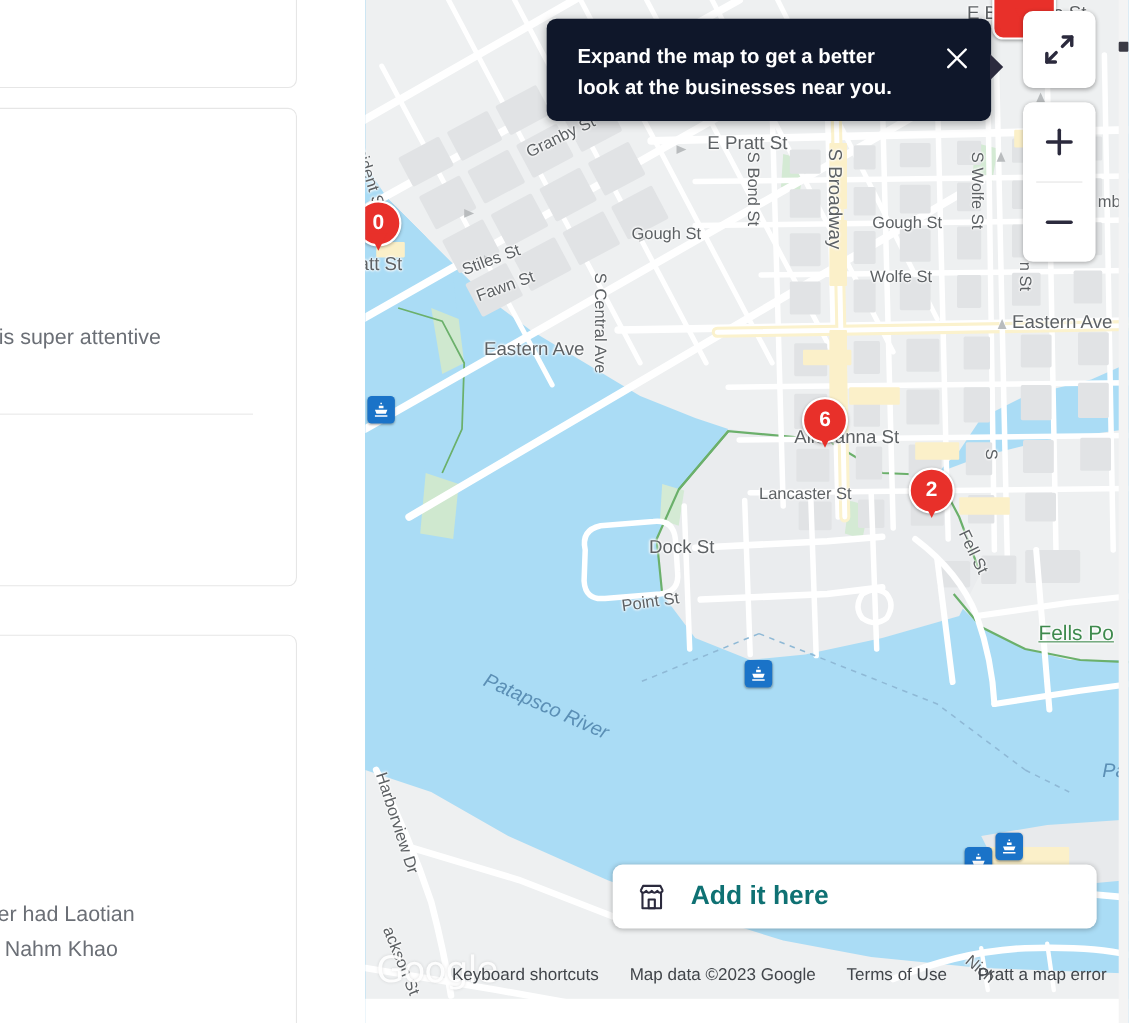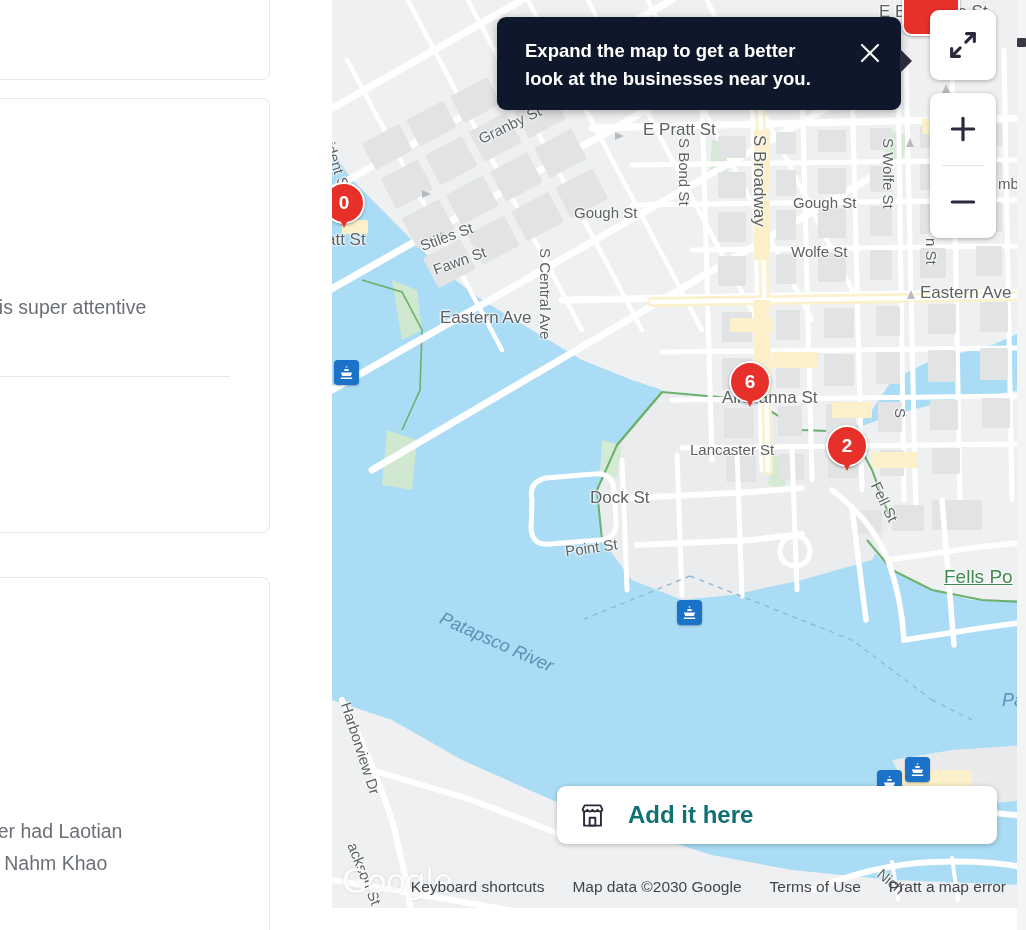--- a/index.html
+++ b/index.html
@@ -484,21 +484,21 @@
       <svg width="17" height="17" viewBox="0 0 24 24" fill="#fff">
           <path d="M6 17h12l2-5H4l2 5zm3-7h6V7h-6v3zm2-5h2V3h-2v2zM4 19h16v2H4v-2z"></path>
         </svg>
     </div>
 
     <div id="gwatermark">Google</div>
 
     <div id="bottom-white"></div>
     <div id="map-footer">
       <a href="#">Keyboard shortcuts</a>
-      <a href="#">Map data ©2030 Google</a>
+      <a href="#">Map data ©2023 Google</a>
       <a href="#">Terms of Use</a>
       <a href="#">Pratt a map error</a>
     </div>
   </div>
 
   <div id="tooltip">
     <div class="tt-text">Expand the map to get a better look at the businesses near you.</div>
     <div id="tooltip-close">
       <svg width="24" height="24" viewBox="0 0 24 24" stroke="#ffffff" stroke-width="2.2" stroke-linecap="round" fill="none">
         <line x1="4" y1="4" x2="20" y2="20"></line>

